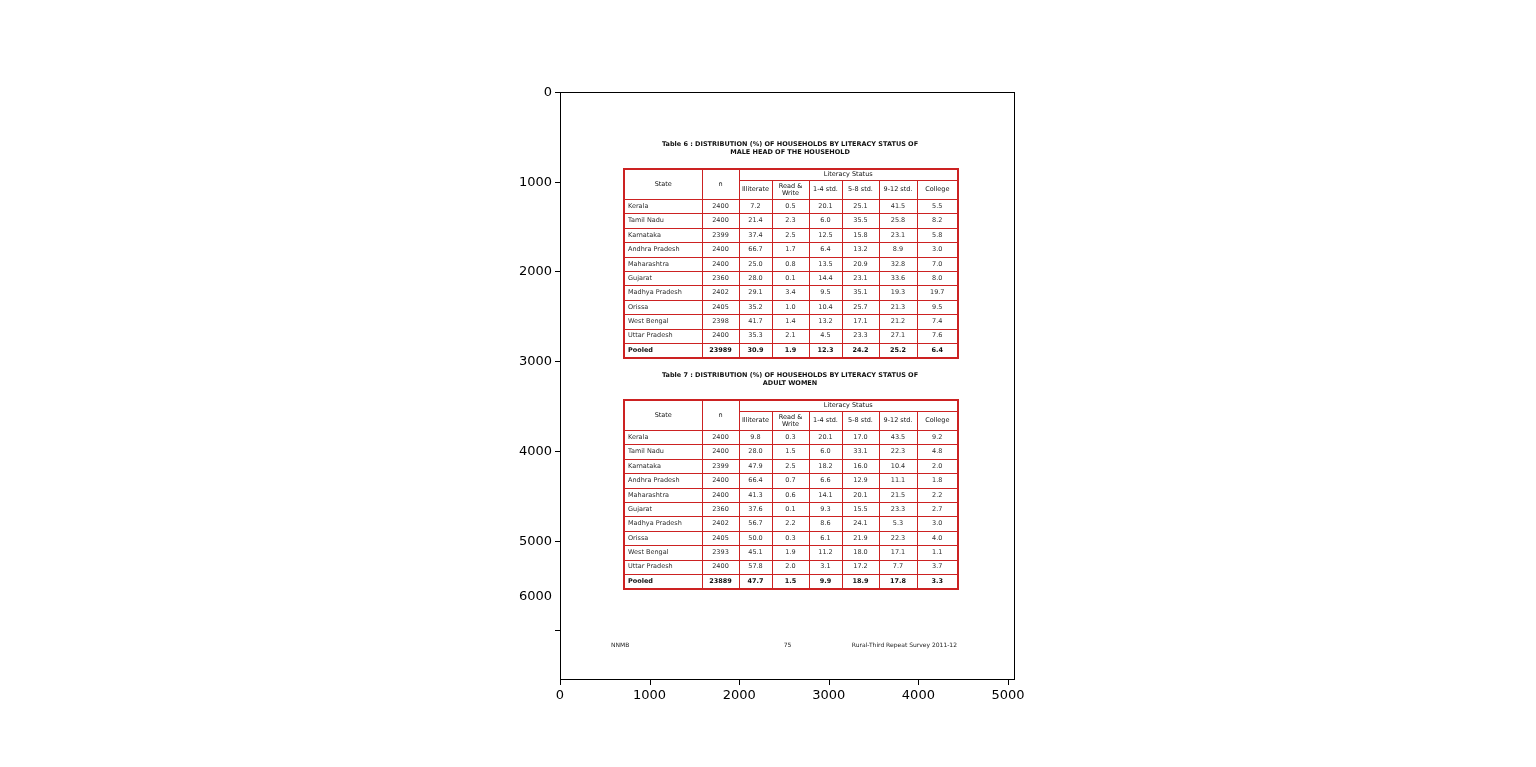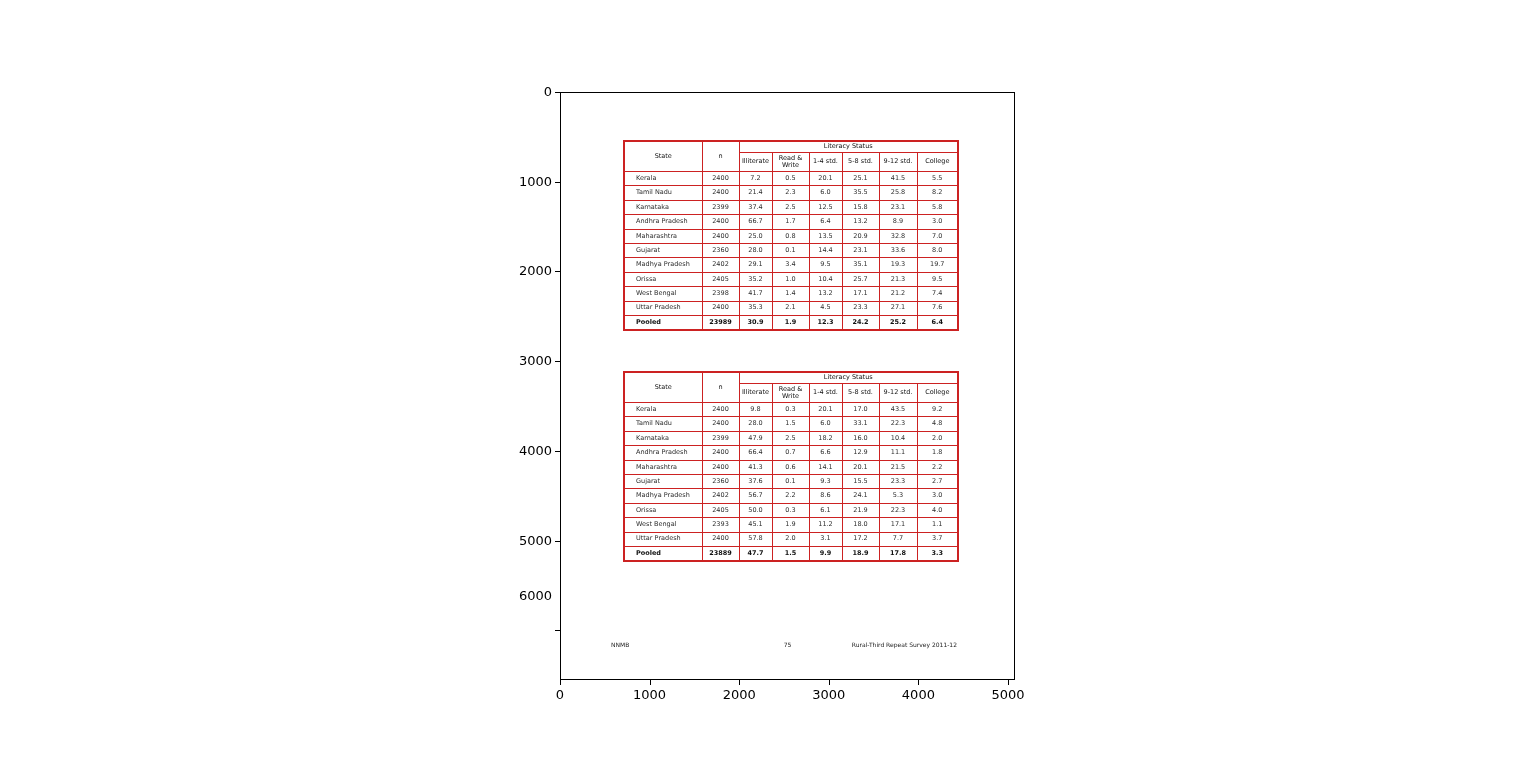--- a/index.html
+++ b/index.html
@@ -60,36 +60,40 @@
     text-align: center;
     overflow: hidden;
   }
   .data-table th {
     font-weight: normal;
     color: #111;
   }
   .data-table tr.group-row th.group { height: 10px; }
   .data-table tr.subhead-row th { height: 18px; }
   .data-table td { height: 13.4px; }
-  .data-table td.state { text-align: left; padding-left: 11px; }
+  .data-table td.state { text-align: left; padding-left: 3px; }
   .data-table tr.pooled td { font-weight: bold; color: #111; }
 
   .footer { position: absolute; left: 0; top: 548px; width: 100%; height: 12px; font-size: 6px; color: #222; }
   .f-left { position: absolute; left: 50px; top: 0; }
   .f-center { position: absolute; left: 0; top: 0; width: 100%; text-align: center; }
   .f-right { position: absolute; right: 57px; top: 0; }
 </style>
 </head>
 <body>
 
 <div class="canvas">
 
   <div class="axes">
 
     <section class="table-block" style="top:47px">
+      <div class="tbl-title">
+        <div>Table 6 : DISTRIBUTION (%) OF HOUSEHOLDS BY LITERACY STATUS OF</div>
+        <div>MALE HEAD OF THE HOUSEHOLD</div>
+      </div>
       <table class="data-table">
           <colgroup>
             <col style="width: 78px;">
             <col style="width: 37px;">
             <col style="width: 33px;">
             <col style="width: 37px;">
             <col style="width: 33px;">
             <col style="width: 37px;">
             <col style="width: 38px;">
             <col style="width: 41px;">
@@ -218,20 +222,24 @@
               <td>12.3</td>
               <td>24.2</td>
               <td>25.2</td>
               <td>6.4</td>
             </tr>
           </tbody>
         </table>
     </section>
 
     <section class="table-block" style="top:278px">
+      <div class="tbl-title">
+        <div>Table 7 : DISTRIBUTION (%) OF HOUSEHOLDS BY LITERACY STATUS OF</div>
+        <div>ADULT WOMEN</div>
+      </div>
       <table class="data-table">
           <colgroup>
             <col style="width: 78px;">
             <col style="width: 37px;">
             <col style="width: 33px;">
             <col style="width: 37px;">
             <col style="width: 33px;">
             <col style="width: 37px;">
             <col style="width: 38px;">
             <col style="width: 41px;">

